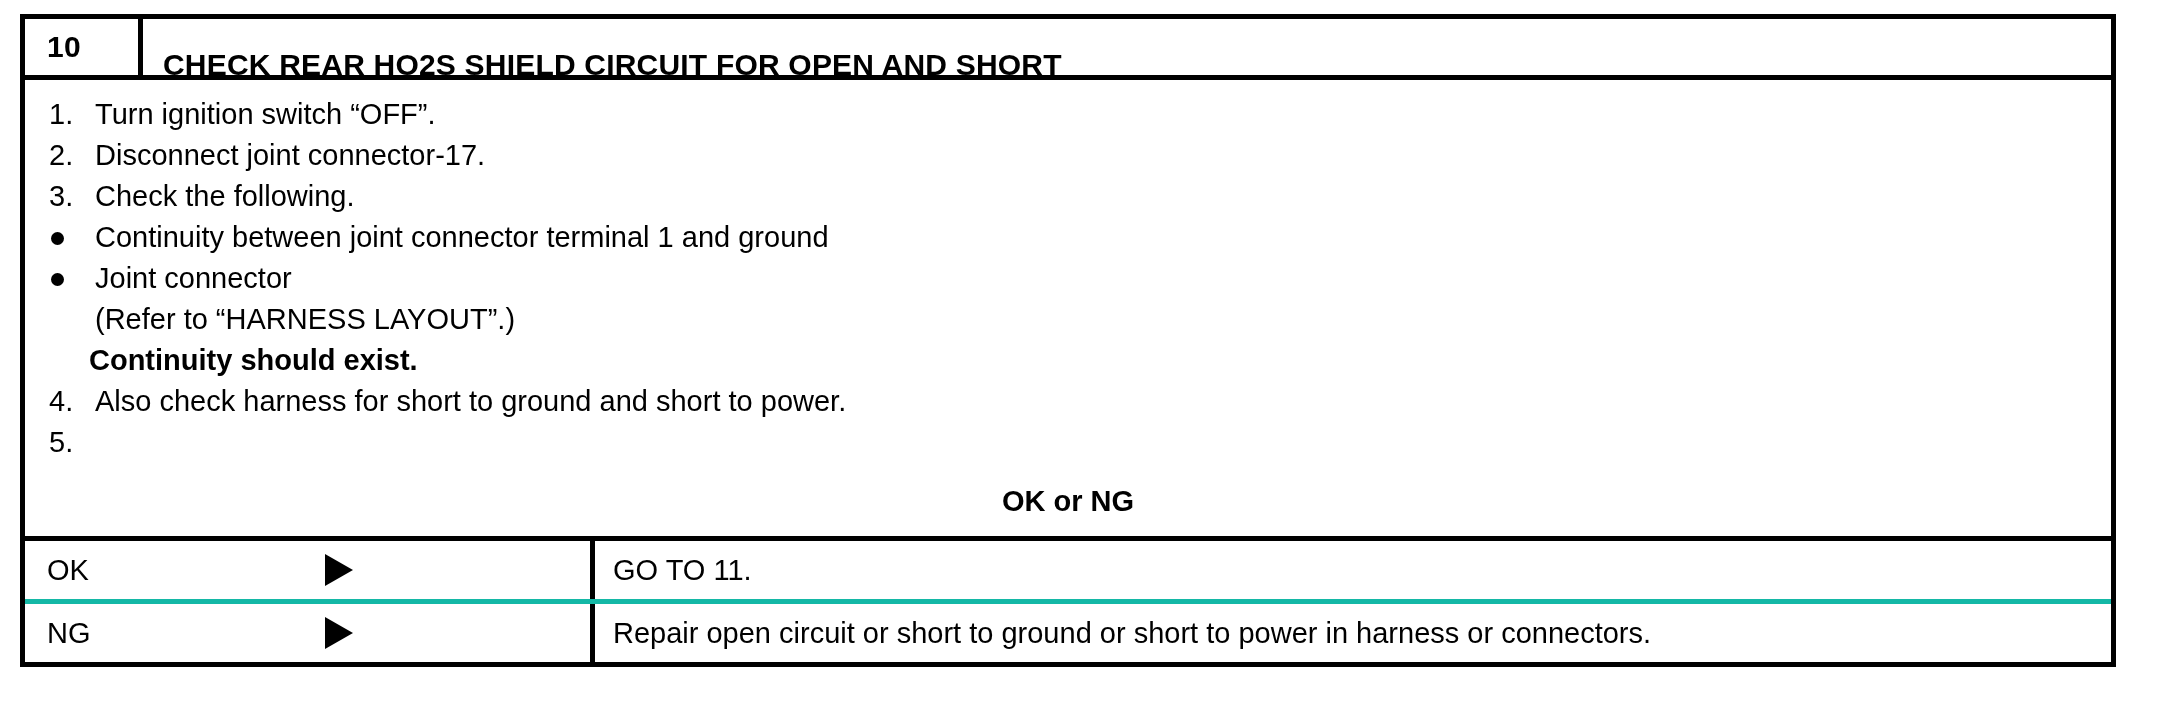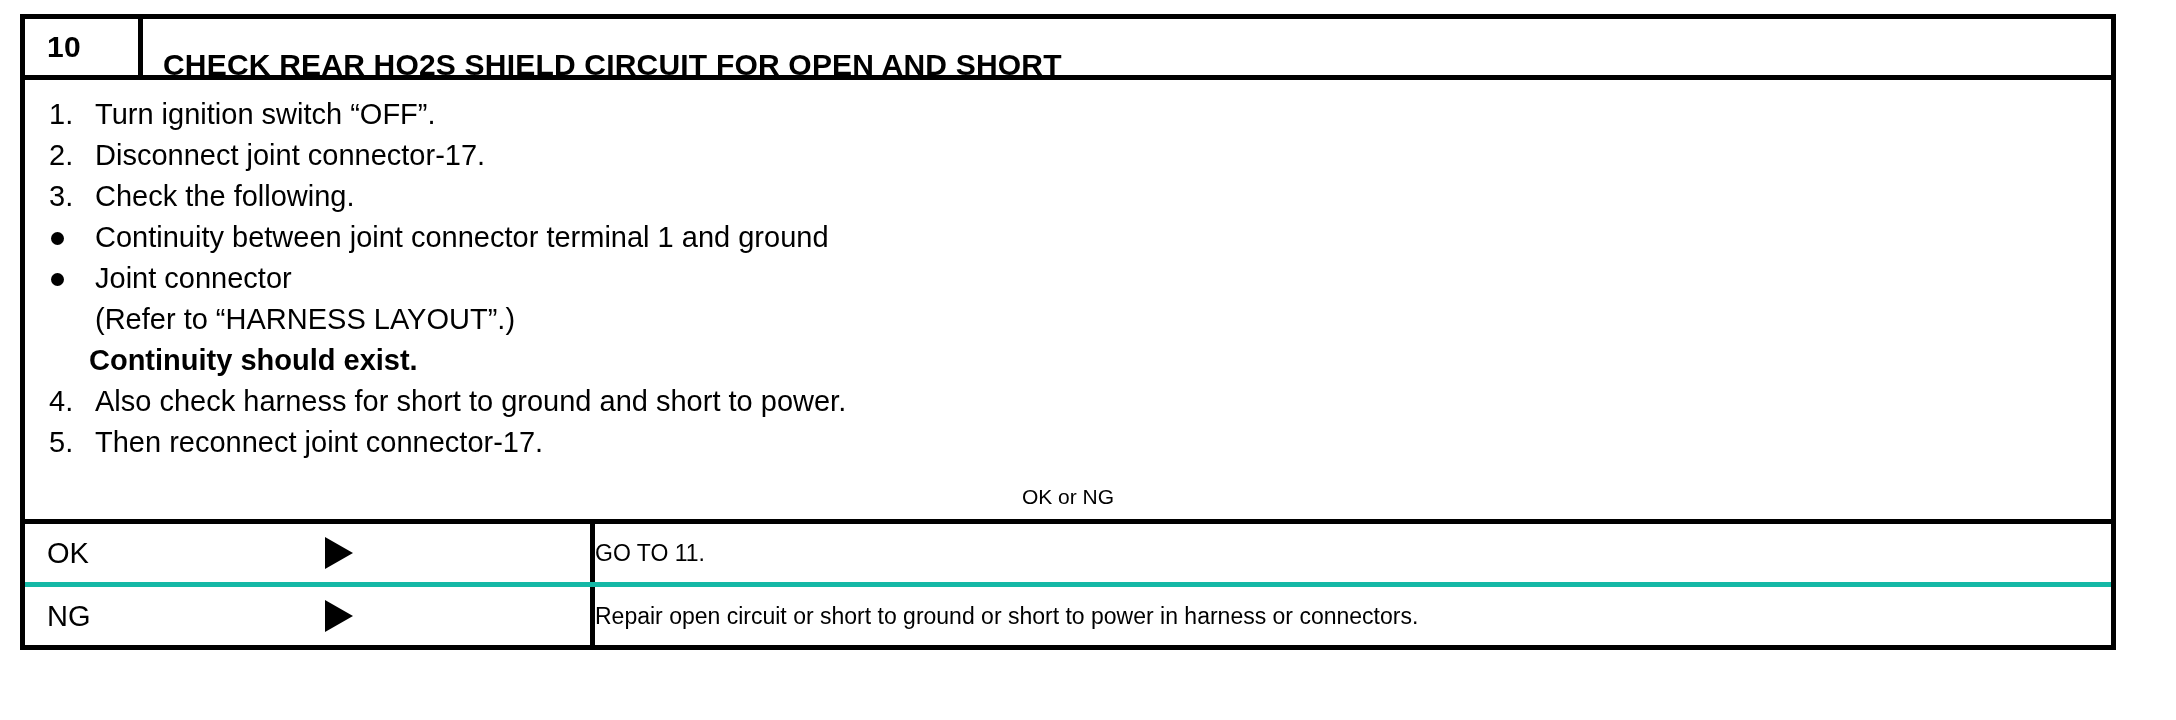--- a/index.html
+++ b/index.html
@@ -101,24 +101,24 @@
   }
   .line-indent {
     padding-left: 70px;
   }
   .line-indent2 {
     padding-left: 64px;
     font-weight: bold;
   }
   .ok-ng-line {
     text-align: center;
-    font-size: 21px;
-    font-weight: normal;
+    font-size: 29px;
+    font-weight: bold;
     margin-top: 22px;
-    margin-bottom: 0;
+    margin-bottom: 8px;
   }
 
   
   .row-result {
     display: flex;
     align-items: stretch;
     height: 58px;
   }
   .row-result.divider {
     border-bottom: 5px solid #14b8a6;
@@ -141,21 +141,22 @@
     transform: translateY(-50%);
     width: 0;
     height: 0;
     border-top: 16px solid transparent;
     border-bottom: 16px solid transparent;
     border-left: 28px solid #000;
   }
   .result-action {
     display: flex;
     align-items: center;
-    font-size: 23px;
+    padding-left: 18px;
+    font-size: 29px;
   }
 </style>
 </head>
 <body>
 
 <div class="page">
   <div class="diag-table">
 
     <div class="row-header">
       <div class="step-number">10</div>
@@ -198,21 +199,20 @@
           <span class="line-text">Continuity should exist.</span>
         </li>
 
         <li class="proc-line">
           <span class="marker">4.</span>
           <span class="line-text">Also check harness for short to ground and short to power.</span>
         </li>
 
         <li class="proc-line">
           <span class="marker">5.</span>
-          <span class="line-text">Then reconnect joint connector-17.</span>
         </li>
 
       </ul>
 
       <div class="ok-ng-line">OK or NG</div>
     </div>
 
     <div class="row-result divider">
       <div class="result-label">
         <span>OK</span>

